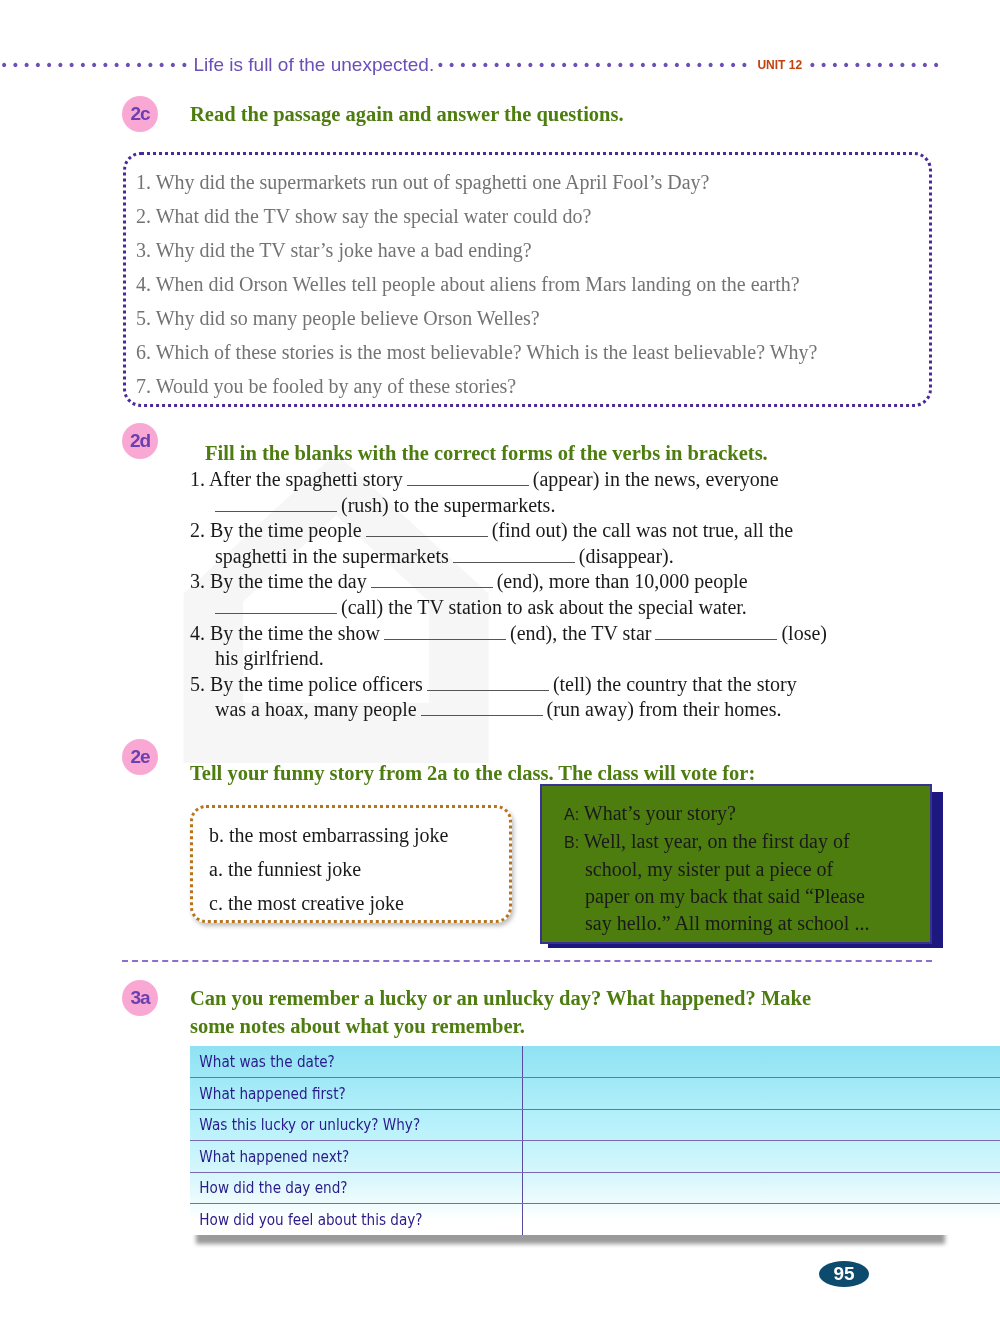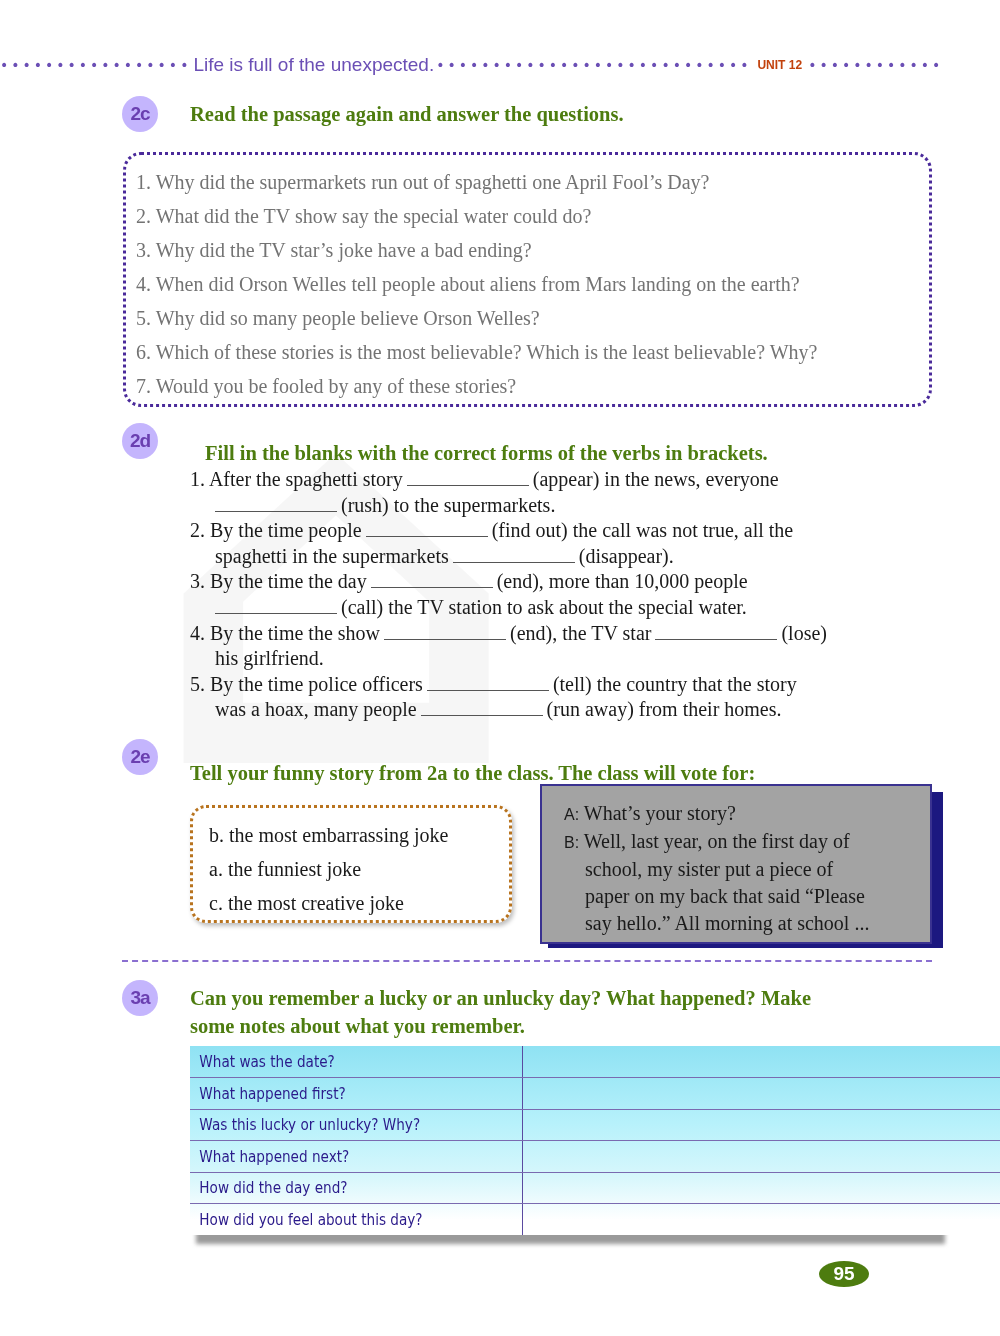--- a/index.html
+++ b/index.html
@@ -6,54 +6,54 @@
   html, body { width: 1000px; height: 1336px; background: #ffffff; overflow: hidden; }
   body { position: relative; font-family: "DejaVu Serif", "Liberation Serif", serif; color: #1a1a1a; }
 
   
   .header { position: absolute; top: 52px; left: 0; width: 1000px; height: 26px; display: flex; align-items: center; white-space: nowrap; overflow: hidden; }
   .dots { color: #6b4fb5; font-family: "DejaVu Sans", sans-serif; font-size: 14px; letter-spacing: 3px; overflow: hidden; }
   .header-title { color: #6b4fb5; font-family: "Liberation Sans", sans-serif; font-size: 19px; padding: 0 2px; text-align: right; }
   .header-unit { color: #c2410c; font-family: "Liberation Sans", sans-serif; font-weight: bold; font-size: 12px; padding: 0 6px; }
 
   
-  .badge { position: absolute; width: 36px; height: 36px; border-radius: 50%; background: #c4b5fd; color: #6a3fb0; font-family: "Liberation Sans", sans-serif; font-weight: bold; font-size: 19px; display: flex; align-items: center; justify-content: center; letter-spacing: -1px; }
+  .badge { position: absolute; width: 36px; height: 36px; border-radius: 50%; background: #f9a8d4; color: #6a3fb0; font-family: "Liberation Sans", sans-serif; font-weight: bold; font-size: 19px; display: flex; align-items: center; justify-content: center; letter-spacing: -1px; }
   .section-title { position: absolute; left: 190px; font-family: "Liberation Serif", serif; font-weight: bold; font-size: 20.5px; color: #4d7c0f; line-height: 28px; }
 
   
   .qbox { position: absolute; left: 123px; top: 152px; width: 809px; height: 255px; border: 3px dotted #4a2a9a; border-radius: 18px; padding: 10px 0 0 10px; }
   .qlist { list-style: none; }
   .qlist li { font-family: "Liberation Serif", serif; font-size: 20px; height: 34px; line-height: 34px; white-space: nowrap; color: #737373; }
 
   
   .fill { position: absolute; left: 190px; top: 467px; width: 740px; font-family: "Liberation Serif", serif; font-size: 20px; line-height: 25.6px; color: #1a1a1a; }
   .fill .line { white-space: nowrap; }
   .fill .indent { padding-left: 25px; }
   .blank { display: inline-block; width: 122px; border-bottom: 1px solid #555; height: 18px; vertical-align: baseline; margin: 0 4px; }
 
   
   .vote-box { position: absolute; left: 190px; top: 805px; width: 322px; height: 118px; border: 3px dotted #b8731e; border-radius: 16px; box-shadow: 2px 3px 4px rgba(0,0,0,0.25); padding: 10px 0 0 16px; }
   .vote-box li { list-style: none; font-family: "Liberation Serif", serif; font-size: 20px; line-height: 34px; white-space: nowrap; }
   .dialog-shadow { position: absolute; left: 548px; top: 792px; width: 395px; height: 156px; background: #1c1880; }
-  .dialog { position: absolute; left: 540px; top: 784px; width: 392px; height: 160px; background: #a3a3a3; border: 2px solid #3a3290; padding: 14px 10px 0 22px; }
+  .dialog { position: absolute; left: 540px; top: 784px; width: 392px; height: 160px; background: #4d7c0f; border: 2px solid #3a3290; padding: 14px 10px 0 22px; }
   .dialog .row { font-family: "Liberation Serif", serif; font-size: 20px; line-height: 27px; }
   .dialog .spk { font-family: "Liberation Sans", sans-serif; font-size: 16px; }
   .dialog .cont { padding-left: 21px; }
 
   .separator { position: absolute; left: 122px; top: 960px; width: 810px; border-top: 2px dashed #8a6fd0; }
 
   
   .tbl-shadow { position: absolute; left: 196px; top: 1052px; width: 749px; height: 192px; background: #9a9a9a; filter: blur(2px); }
   .tbl { position: absolute; left: 190px; top: 1046px; width: 846px; border-collapse: collapse; background: linear-gradient(to bottom, #8fe2f3 0%, #b6f1fb 40%, #d8f7fc 70%, #ffffff 92%); }
   .tbl td { height: 31.5px; border-bottom: 1px solid #7a6ab0; font-family: "DejaVu Sans", sans-serif; font-size: 16px; color: #2a1a8a; padding-left: 11px; white-space: nowrap; }
   .tbl tr:last-child td { border-bottom: none; }
   .tbl td.q { width: 292px; border-right: 1px solid #5a4aa0; transform: scaleX(0.85); transform-origin: left; }
   .tbl td.a { width: 451px; }
 
-  .pagenum { position: absolute; left: 819px; top: 1261px; width: 50px; height: 26px; border-radius: 50%; background: #4d7c0f; color: #ffffff; font-family: "Liberation Sans", sans-serif; font-weight: bold; font-size: 19px; display: flex; align-items: center; justify-content: center; text-align: center; }
+  .pagenum { position: absolute; left: 819px; top: 1261px; width: 50px; height: 26px; border-radius: 50%; background: #0c4a6e; color: #ffffff; font-family: "Liberation Sans", sans-serif; font-weight: bold; font-size: 19px; display: flex; align-items: center; justify-content: center; text-align: center; }
 
   
   .wm { position: absolute; color: rgba(0,0,0,0.035); font-family: "DejaVu Sans", sans-serif; font-size: 520px; font-weight: bold; pointer-events: none; }
 </style>
 </head>
 <body>
 
 <div class="wm" style="left:150px; top:280px;">⌂</div>
 
 <div class="header">

